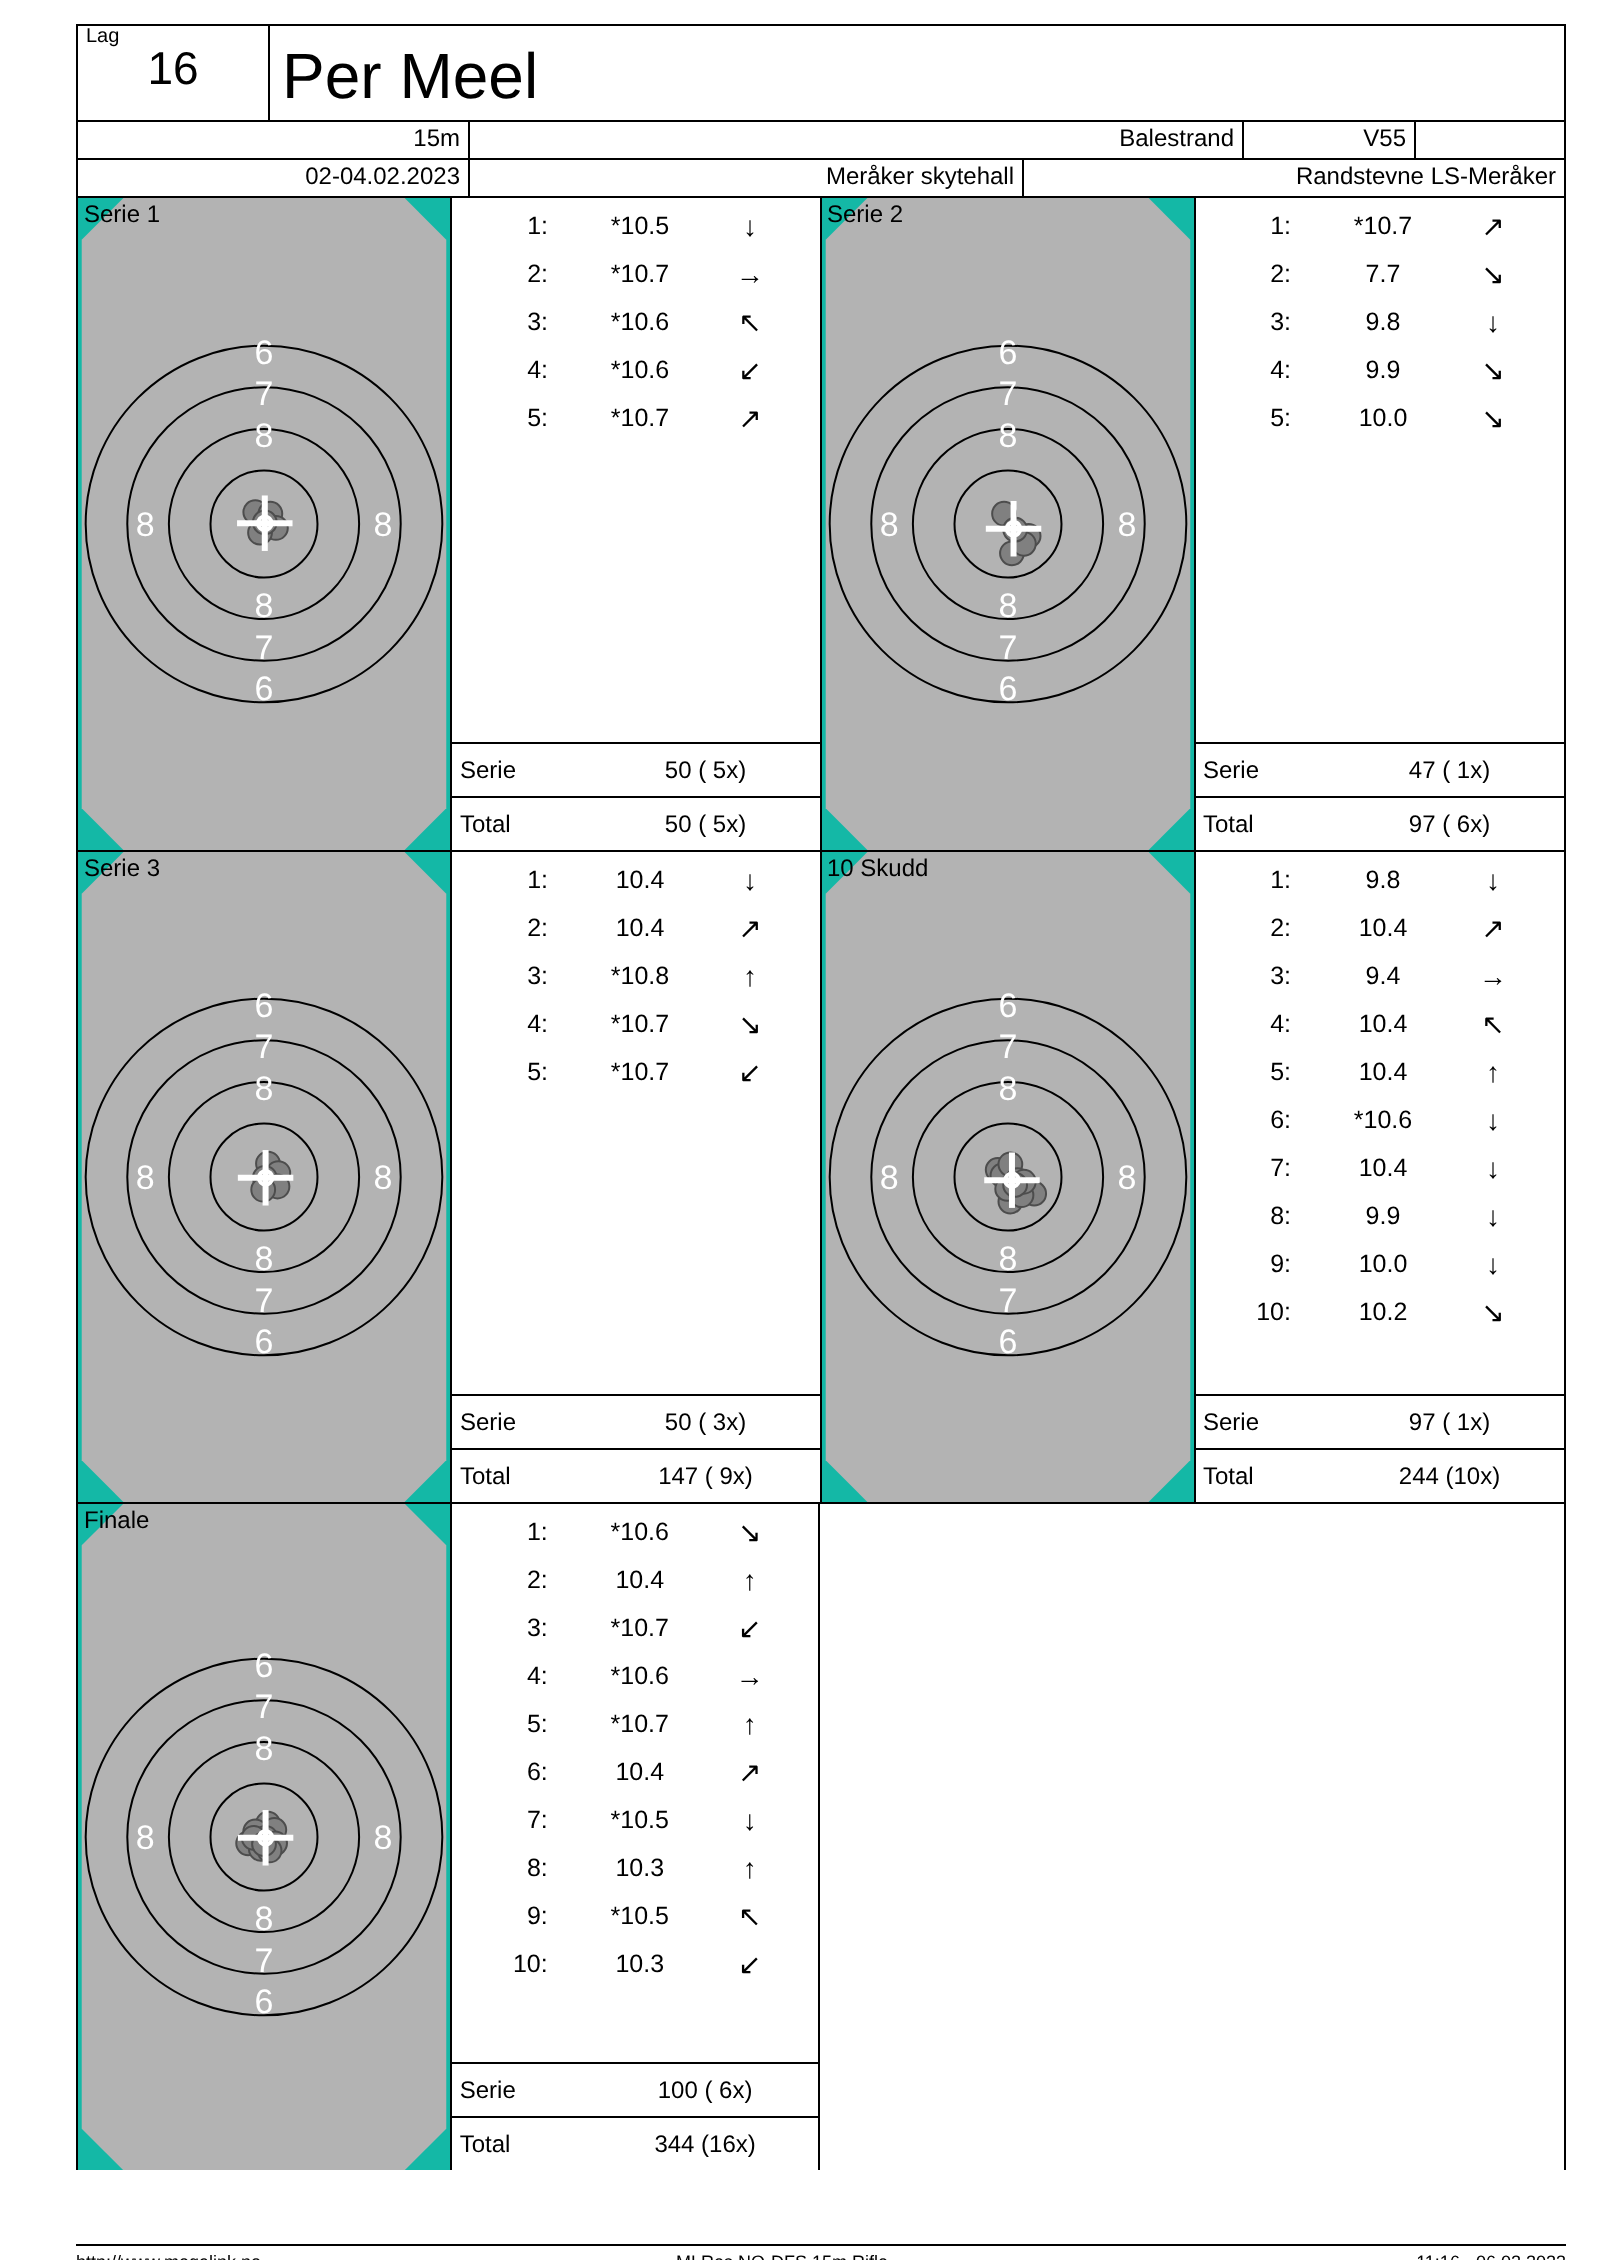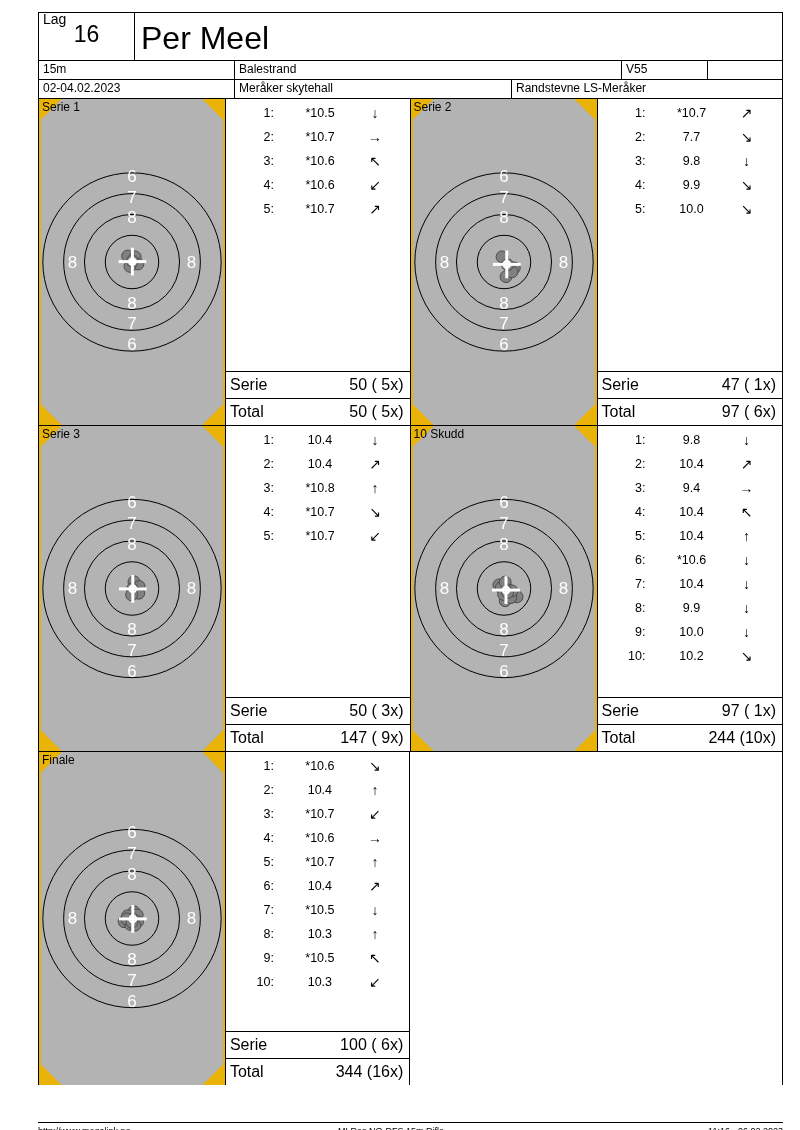--- a/index.html
+++ b/index.html
@@ -35,62 +35,63 @@
   }
   .hcell {
     box-sizing: border-box;
     border-right: 1px solid #000;
     padding: 1px 4px;
     position: relative;
     overflow: hidden;
   }
   .hcell:last-child { border-right: none; }
   .minilabel {
-    font-size: 14px;
+    font-size: 10px;
     line-height: 10px;
     display: block;
   }
   .bigval {
     font-size: 23px;
     line-height: 24px;
     display: block;
     margin-top: -2px;
     text-align: center;
   }
   .name {
     font-size: 32px;
     line-height: 48px;
     padding-left: 6px;
   }
   .smallrow { height: 19px; }
   .smallrow .hcell {
     font-size: 12px;
     line-height: 17px;
     padding: 0 4px;
+    text-align: right;
   }
 
   
   .grid {
     border-left: 1px solid #000;
     border-right: 1px solid #000;
     box-sizing: border-box;
   }
   .band {
     display: flex;
     box-sizing: border-box;
     border-bottom: 1px solid #000;
   }
   .panel {
     position: relative;
     box-sizing: border-box;
     width: 186.5px;
   }
   .panel.target {
     width: 186.5px;
-    background: #eab308;
+    background: #14b8a6;
     overflow: hidden;
   }
   .panel.list {
     width: 186px;
     border-left: 1px solid #000;
     border-right: 1px solid #000;
     display: flex;
     flex-direction: column;
   }
   .panel.empty { width: 373px; }
@@ -142,26 +143,26 @@
     width: 38px;
     text-align: center;
     font-size: 14px;
     box-sizing: border-box;
   }
   .sumrow {
     display: flex;
     border-top: 1px solid #000;
     height: 26px;
     align-items: center;
-    font-size: 16px;
+    font-size: 12px;
   }
   .sumlabel { padding-left: 4px; width: 72px; }
   .sumval {
     flex: 1 1 auto;
-    text-align: right;
+    text-align: center;
     padding-right: 6px;
     letter-spacing: 0px;
   }
 
   
   .footer {
     position: absolute;
     left: 38px;
     top: 1122px;
     width: 745px;

